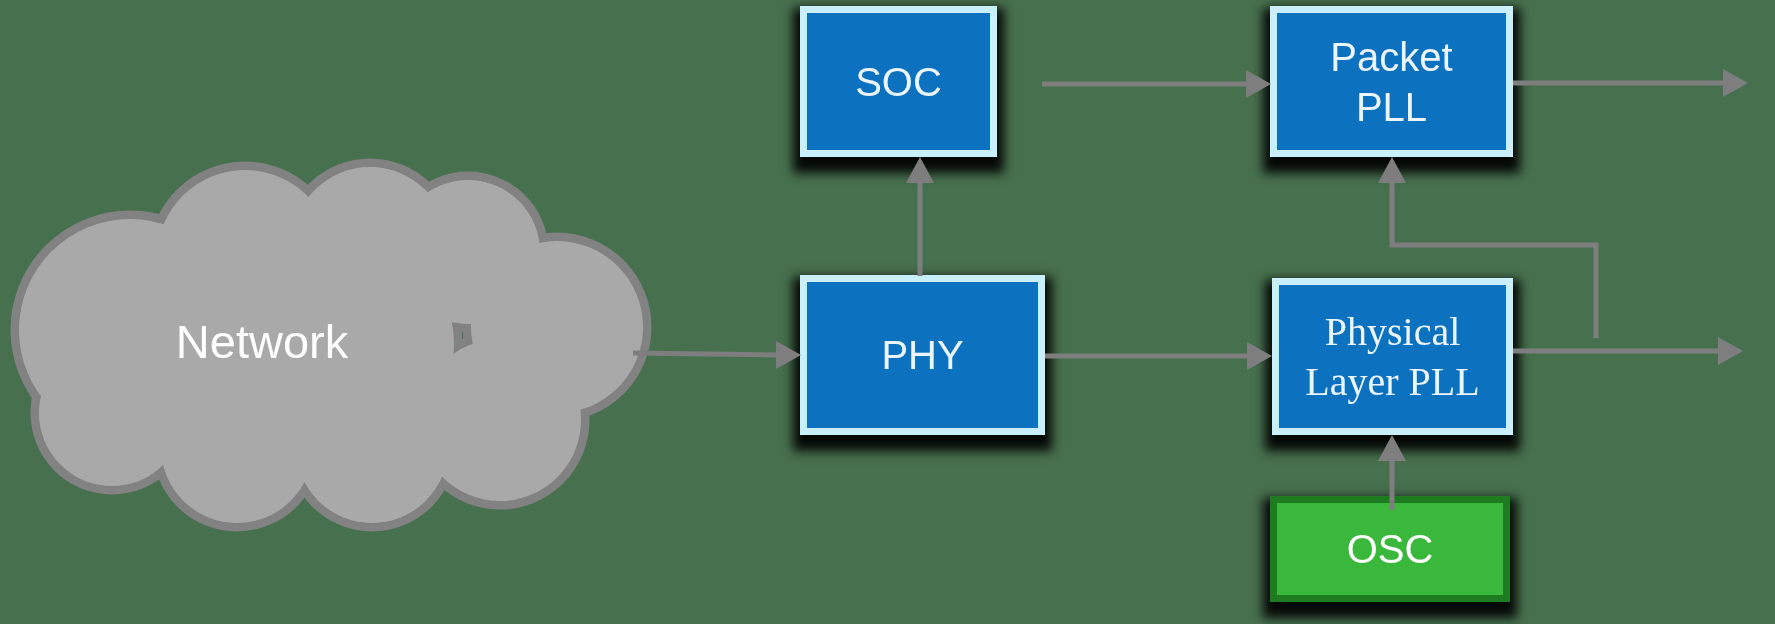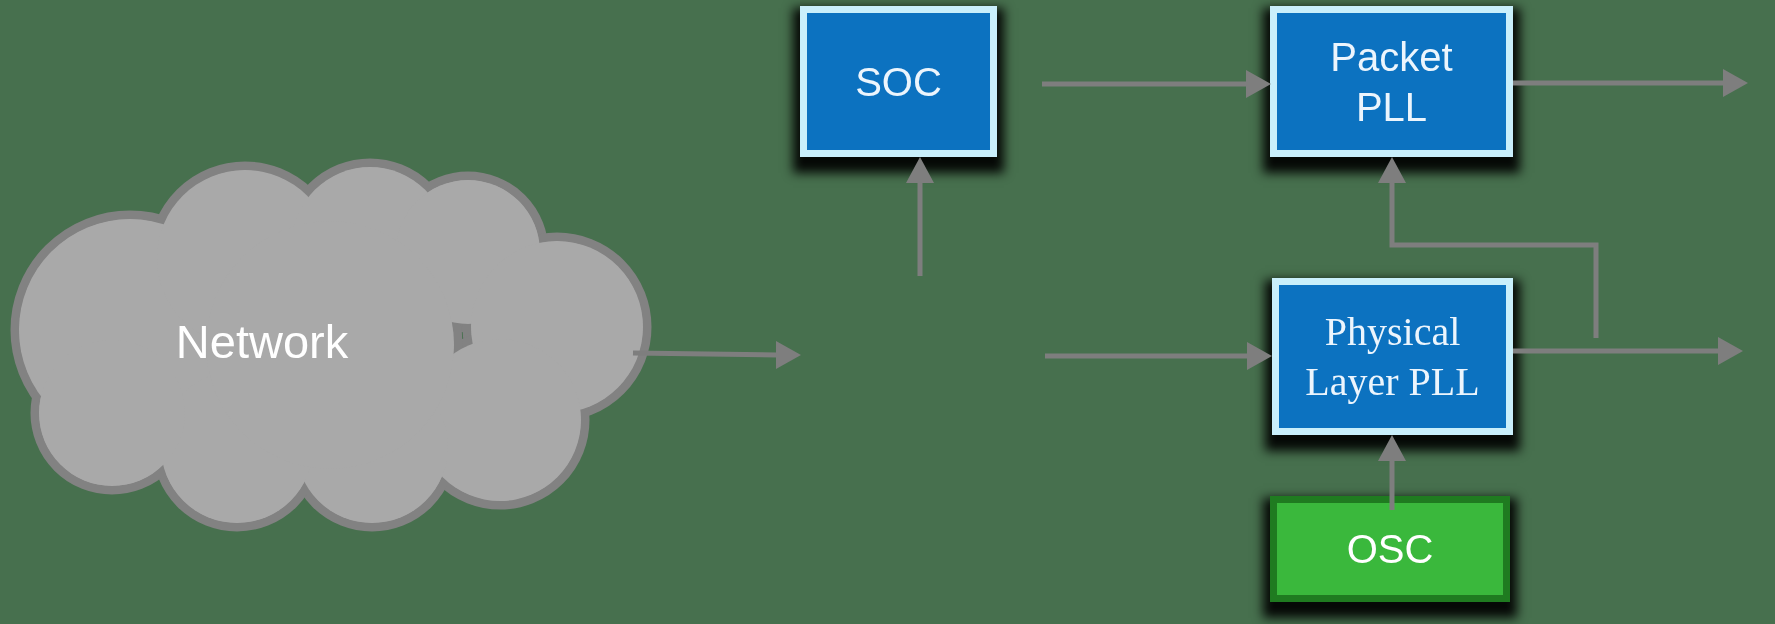--- a/index.html
+++ b/index.html
@@ -75,20 +75,23 @@
 
   <div class="box" id="node-soc">
     <span class="box-label">SOC</span>
   </div>
 
   <div class="box" id="node-packet-pll">
     <span class="box-label">Packet</span>
     <span class="box-label">PLL</span>
   </div>
 
+  <div class="box" id="node-phy">
+    <span class="box-label">PHY</span>
+  </div>
 
   <div class="box" id="node-physical-layer-pll">
     <span class="box-label">Physical</span>
     <span class="box-label">Layer PLL</span>
   </div>
 
   <div class="box green" id="node-osc">
     <span class="box-label">OSC</span>
   </div>
 

